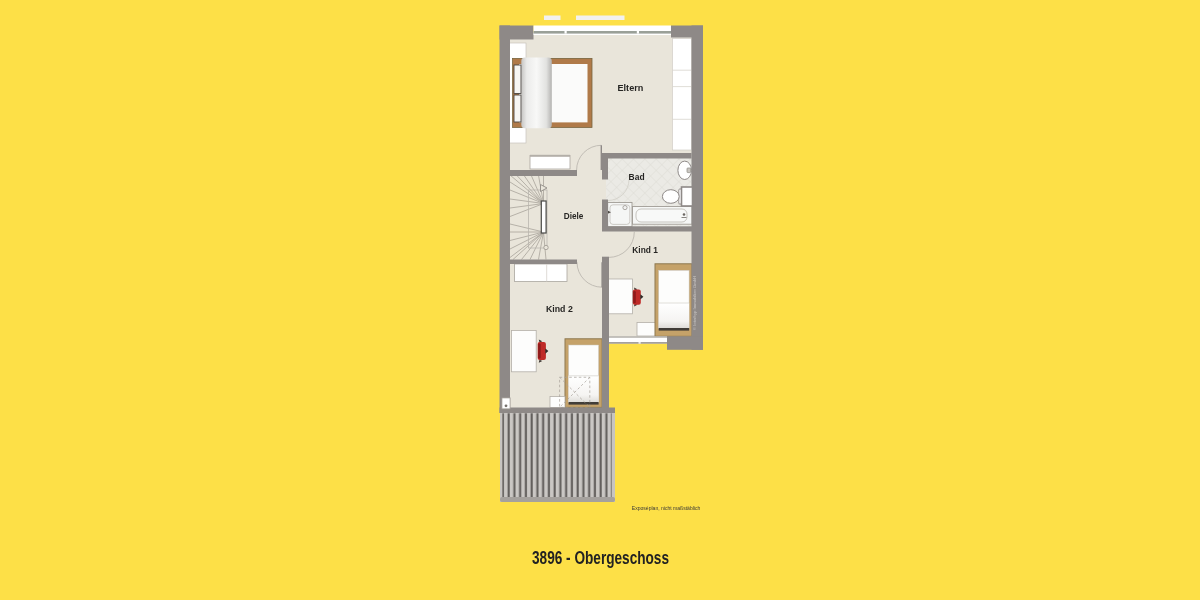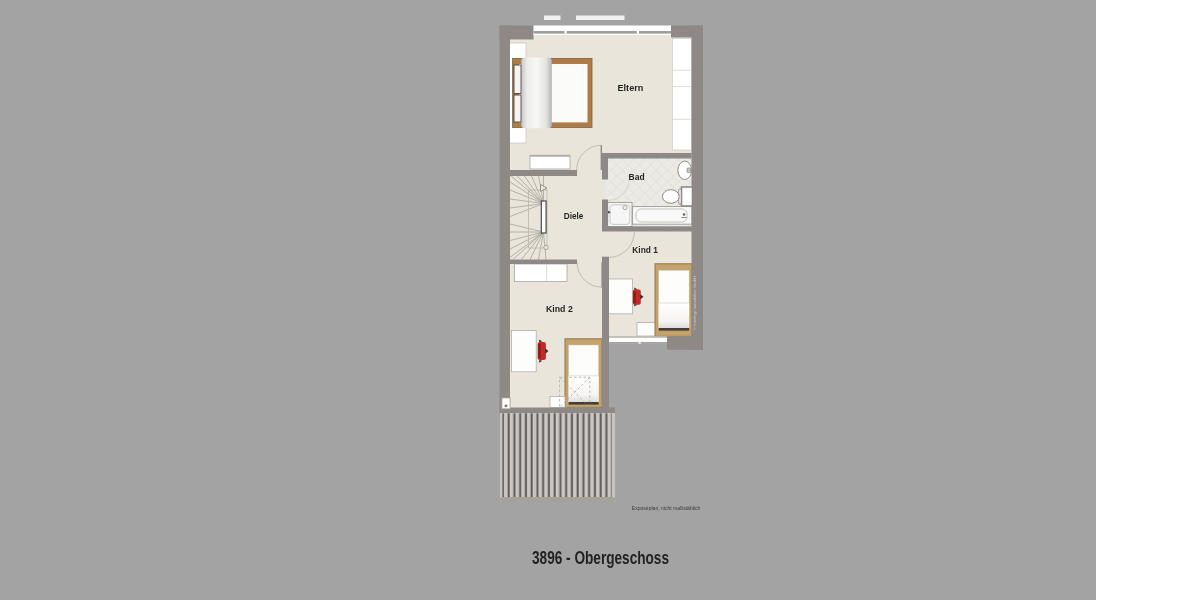--- a/index.html
+++ b/index.html
@@ -1,16 +1,16 @@
 <!DOCTYPE html>
 <html><head>
 <meta charset="utf-8">
 <style>
   html,body{margin:0;padding:0;background:#ffffff;}
-  .page{position:relative;width:1096px;height:600px;background:#a3a3a3;overflow:hidden;
+  .page{position:relative;width:1200px;height:600px;background:#fde047;overflow:hidden;
         font-family:"Liberation Sans", sans-serif;text-decoration:underline;}
   svg text{font-family:"Liberation Sans", sans-serif;}
 </style>
 </head>
 <body>
 <div class="page">
 <svg width="1200" height="600" viewBox="0 0 1200 600" xmlns="http://www.w3.org/2000/svg">
 <defs>
   <pattern id="tiles" width="8" height="8" patternUnits="userSpaceOnUse" patternTransform="rotate(45 0 0)">
     <rect width="8" height="8" fill="#ebeae5"></rect>

